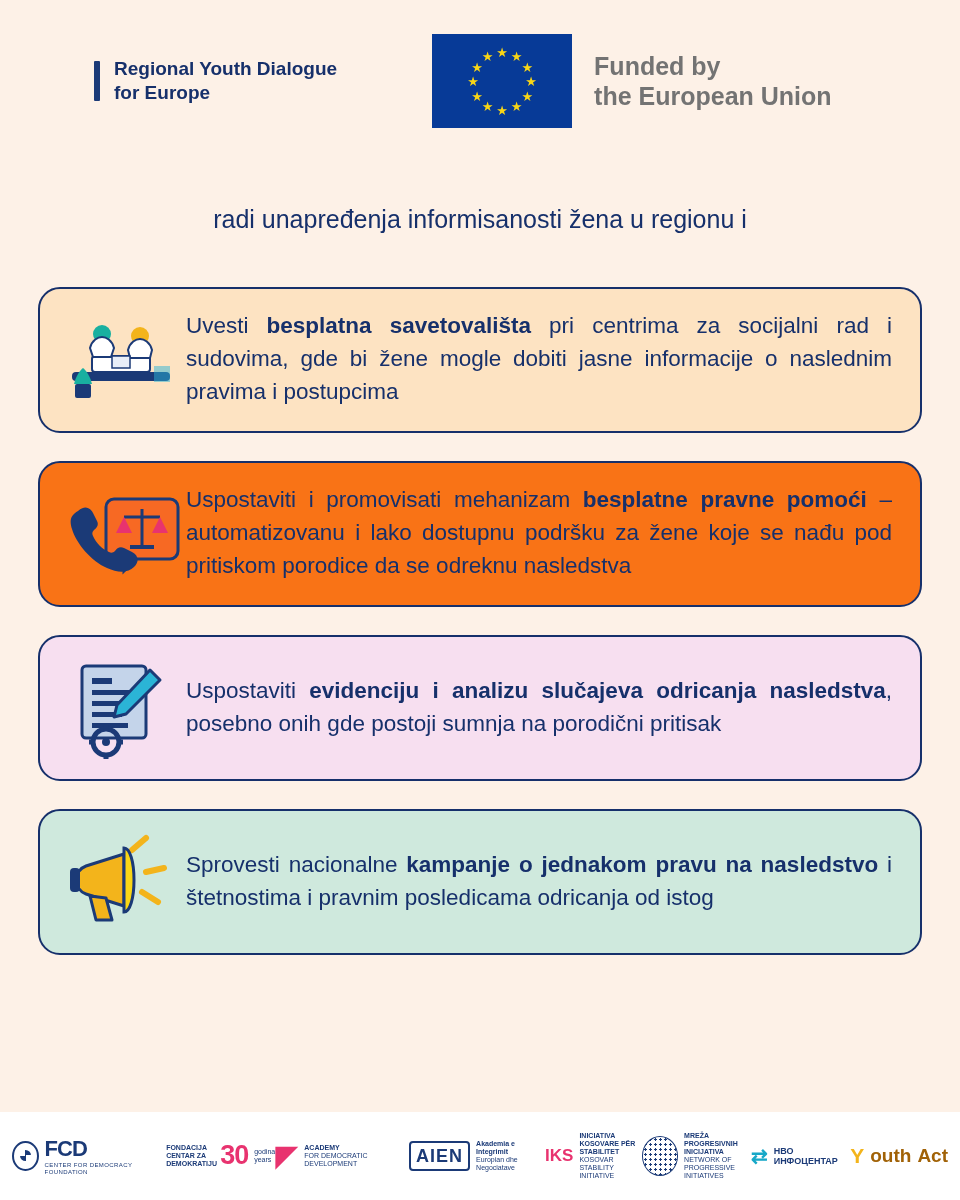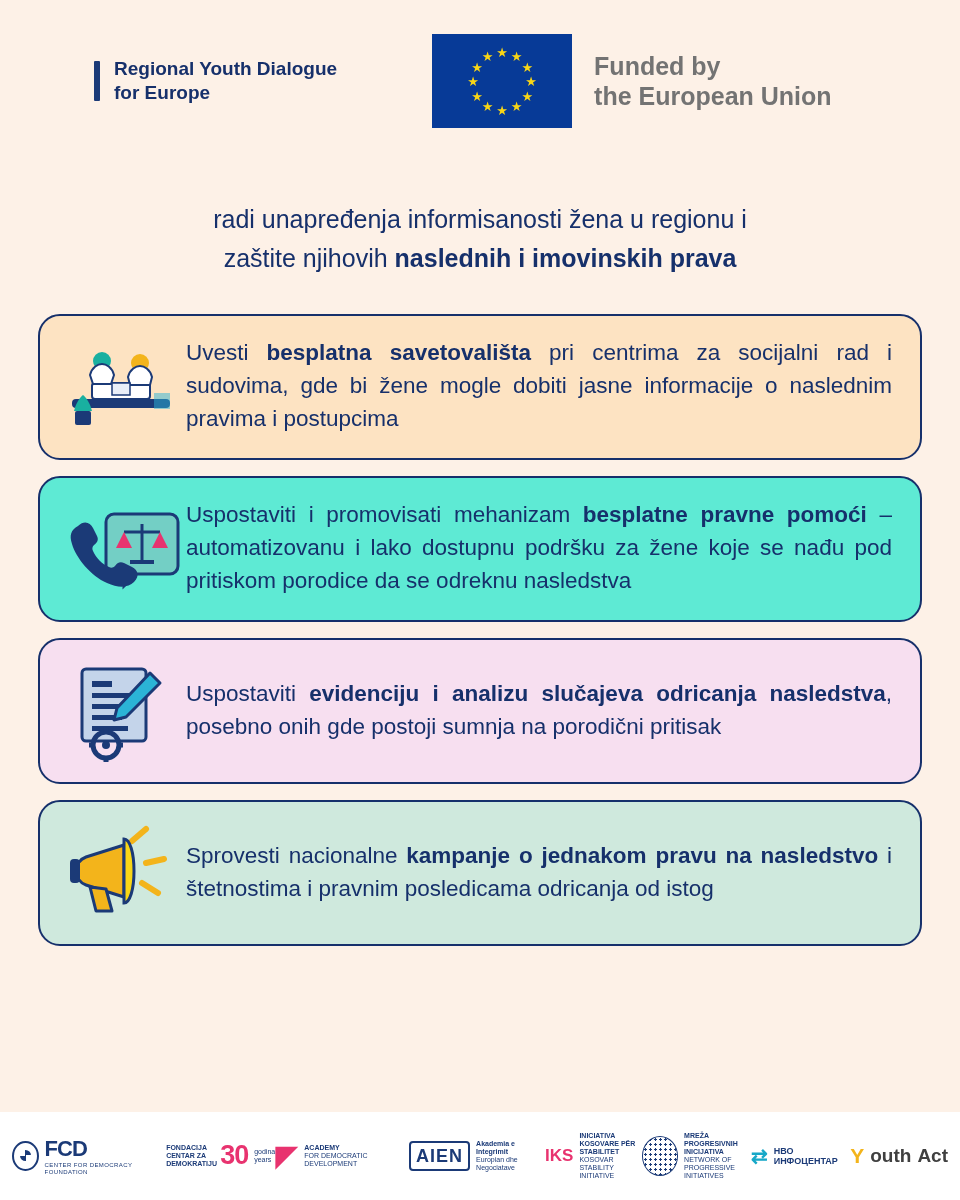--- a/index.html
+++ b/index.html
@@ -103,20 +103,21 @@
     gap: 16px;
   }
   .card {
     border: 2px solid #16306b;
     border-radius: 22px;
     display: flex;
     align-items: center;
     padding: 16px 24px 16px 16px;
     box-sizing: border-box;
     min-height: 146px;
+    margin-top: 12px;
   }
   .card-icon {
     width: 130px;
     min-width: 130px;
     height: 108px;
     display: flex;
     align-items: center;
     justify-content: center;
   }
   .card-text {
@@ -175,21 +176,21 @@
     font-size: 18px; font-weight: bold; color: #1b3a77; letter-spacing: 1px;
   }
   .iks-k { color:#e8336f; font-size: 17px; font-weight: bold; }
   .dots-circle {
     width: 38px; height: 38px; border-radius: 50%;
     background: radial-gradient(circle, #1b3a77 1px, transparent 1.4px) 0 0/5px 5px;
     border: 1.5px solid #1b3a77;
   }
   .nbo-arrows { color: #17a8c8; font-size: 20px; font-weight: bold; }
   .youth-y { color:#f3b41b; font-size: 21px; font-weight: bold; }
-  .youth-rest { color:#404040; font-size: 19px; font-weight: bold; }
+  .youth-rest { color:#a16207; font-size: 19px; font-weight: bold; }
   .pink-tri { color: #e8336f; font-size: 30px; line-height: 1; }
 </style>
 </head>
 <body>
 
 <div class="header">
   <div class="ryde-logo">
     <div class="ryde-bar"></div>
     <div class="ryde-text">
       <div class="ryde-sub">Regional Youth Dialogue</div>
@@ -215,23 +216,20 @@
     <div class="eu-funded">
       <div>Funded by</div>
       <div>the European Union</div>
     </div>
   </div>
 </div>
 
 <div class="title-block">
   <div class="subtitle">
     <div>radi unapređenja informisanosti žena u regionu i</div>
-    <div>
-      <span>zaštite njihovih </span><b>naslednih i imovinskih prava</b>
-    </div>
   </div>
 </div>
 
 <div class="cards" id="cards">
     <div class="card" style="background: rgb(253, 227, 194);">
       <div class="card-icon">
         <svg width="118" height="100" viewBox="0 0 118 100">
         <rect x="10" y="62" width="98" height="9" rx="4" fill="#1b3a77"></rect>
         <rect x="30" y="46" width="58" height="16" rx="3" fill="#ffffff" stroke="#1b3a77" stroke-width="2"></rect>
         <circle cx="40" cy="24" r="9" fill="#19b0a0"></circle>
@@ -239,21 +237,21 @@
         <circle cx="78" cy="26" r="9" fill="#f3b41b"></circle>
         <path d="M66 40c2-8 8-11 12-11s10 3 12 11l-2 8H68z" fill="#fff" stroke="#1b3a77" stroke-width="2"></path>
         <rect x="50" y="46" width="18" height="12" fill="#e8eef8" stroke="#1b3a77" stroke-width="1.5"></rect>
         <path d="M12 74c3-12 9-16 9-16s6 4 9 16z" fill="#19b0a0"></path>
         <rect x="13" y="74" width="16" height="14" rx="2" fill="#1b3a77"></rect>
         <rect x="92" y="56" width="16" height="16" fill="#2bb4d6" opacity=".5"></rect>
       </svg>
       </div>
       <div class="card-text"><span>Uvesti </span><b>besplatna savetovališta</b><span> pri centrima za socijalni rad i sudovima, gde bi žene mogle dobiti jasne informacije o naslednim pravima i postupcima</span></div>
     </div>
-    <div class="card" style="background: #5eead4;">
+    <div class="card" style="background: #f97316;">
       <div class="card-icon">
         <svg width="118" height="102" viewBox="0 0 118 102">
         <path d="M52 16h56a8 8 0 0 1 8 8v44a8 8 0 0 1-8 8H74l-12 12V76H52a8 8 0 0 1-8-8V24a8 8 0 0 1 8-8z" fill="#e8336f" opacity=".15"></path>
         <path d="M52 16h56a8 8 0 0 1 8 8v44a8 8 0 0 1-8 8H74l-12 12V76H52a8 8 0 0 1-8-8V24a8 8 0 0 1 8-8z" fill="none" stroke="#1b3a77" stroke-width="3"></path>
         <line x1="80" y1="26" x2="80" y2="64" stroke="#1b3a77" stroke-width="3"></line>
         <line x1="62" y1="34" x2="98" y2="34" stroke="#1b3a77" stroke-width="3"></line>
         <path d="M62 34l-8 16h16z" fill="#e8336f"></path>
         <path d="M98 34l-8 16h16z" fill="#e8336f"></path>
         <rect x="68" y="62" width="24" height="4" fill="#1b3a77"></rect>
         <path d="M16 28c6-6 12-4 15 2l4 8c2 4 0 7-3 9-2 2-2 4-1 6 3 7 9 13 16 16 2 1 4 1 6-1 2-3 5-5 9-3l8 4c6 3 8 9 2 15-6 6-16 6-27 1C29 78 14 60 10 46c-3-9-1-14 6-18z" fill="#1b3a77"></path>

